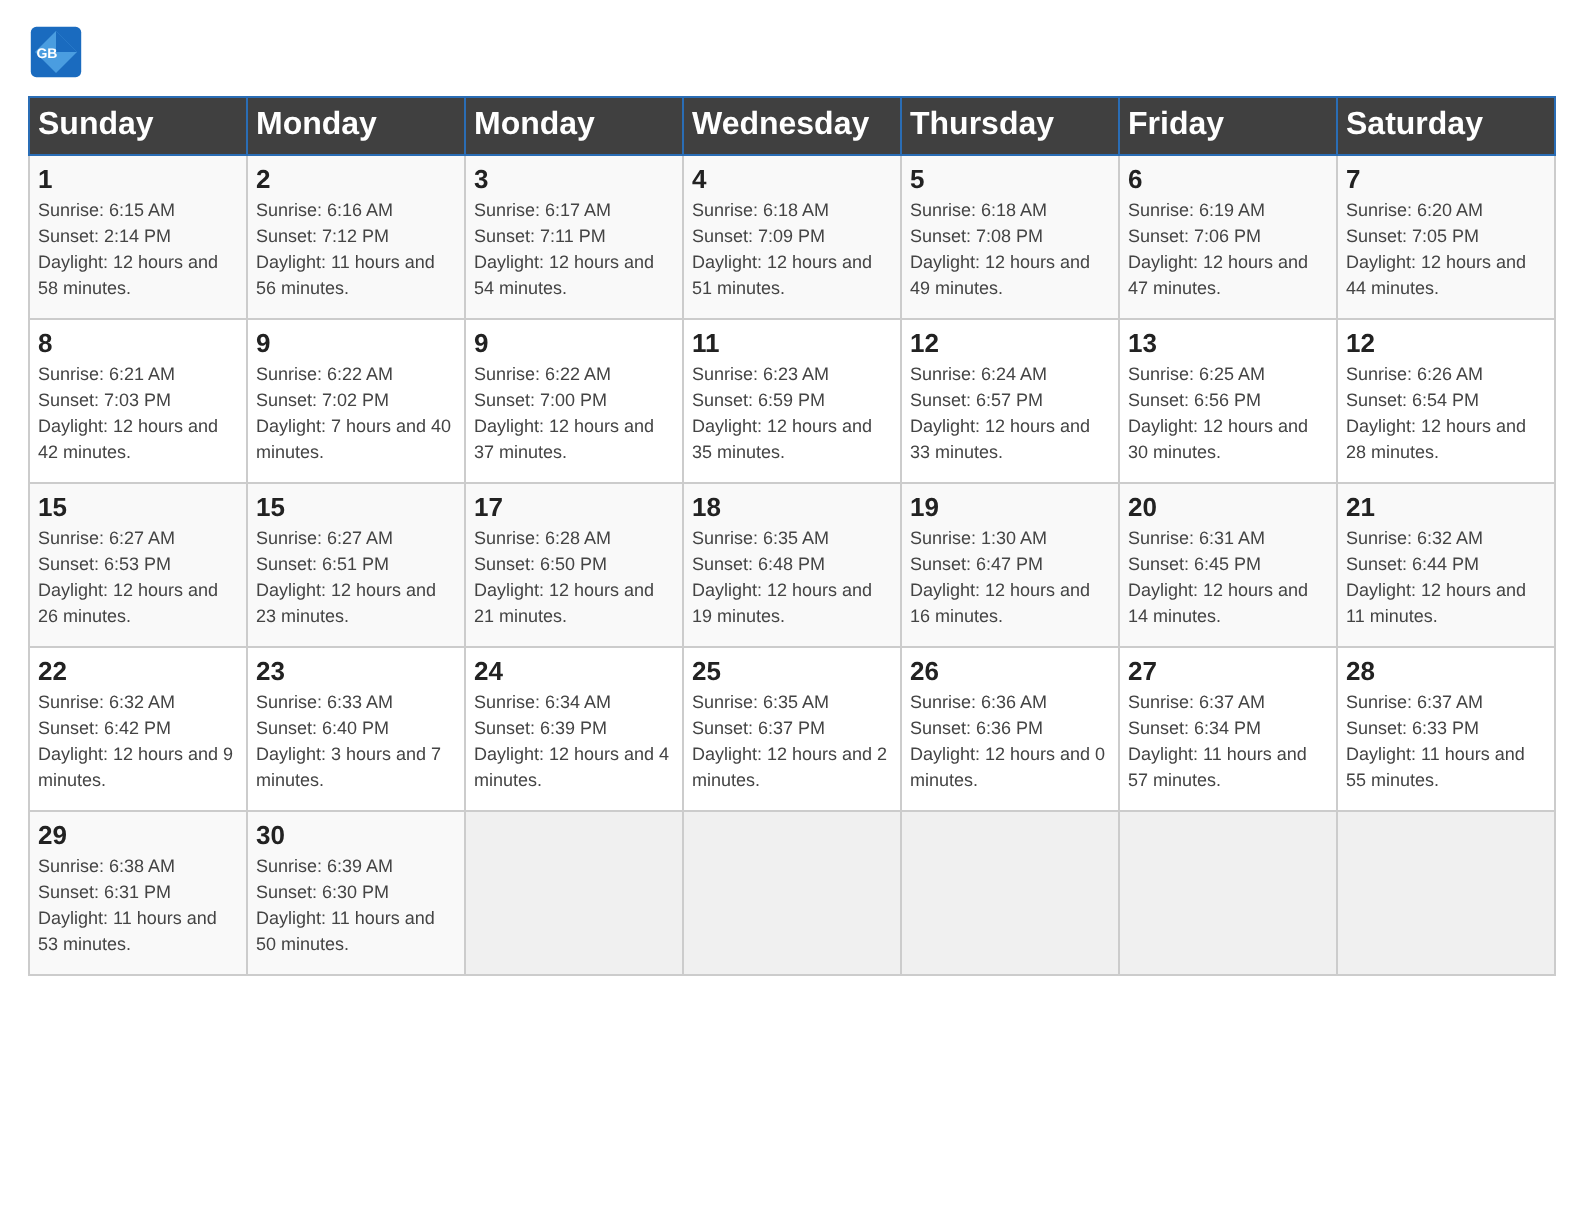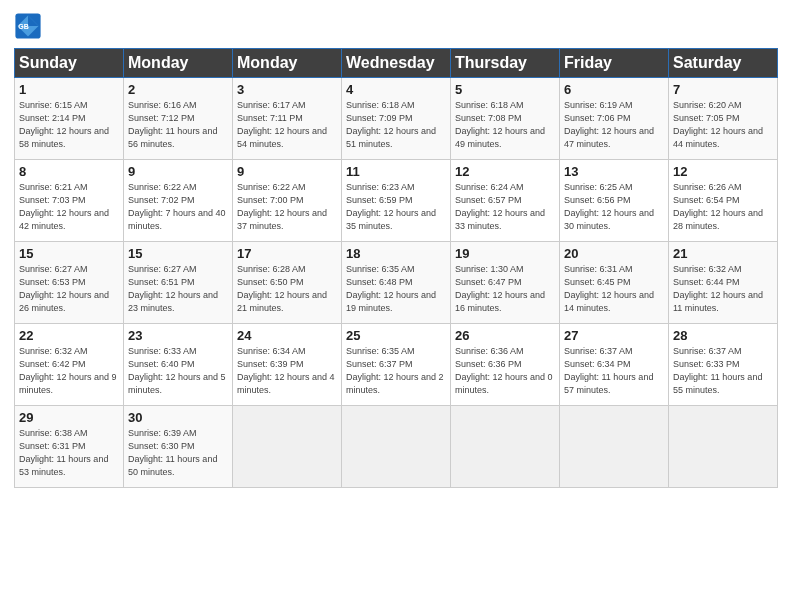--- a/index.html
+++ b/index.html
@@ -315,21 +315,21 @@
           <span>Sunrise: 6:32 AM</span><br>
           <span>Sunset: 6:42 PM</span><br>
           <span>Daylight: 12 hours and 9 minutes.</span>
         </div>
       </td>
           <td>
         <span class="day-num">23</span>
         <div class="day-info">
           <span>Sunrise: 6:33 AM</span><br>
           <span>Sunset: 6:40 PM</span><br>
-          <span>Daylight: 12 hours and 5 minutes.</span>
+          <span>Daylight: 3 hours and 7 minutes.</span>
         </div>
       </td>
           <td>
         <span class="day-num">24</span>
         <div class="day-info">
           <span>Sunrise: 6:34 AM</span><br>
           <span>Sunset: 6:39 PM</span><br>
           <span>Daylight: 12 hours and 4 minutes.</span>
         </div>
       </td>

